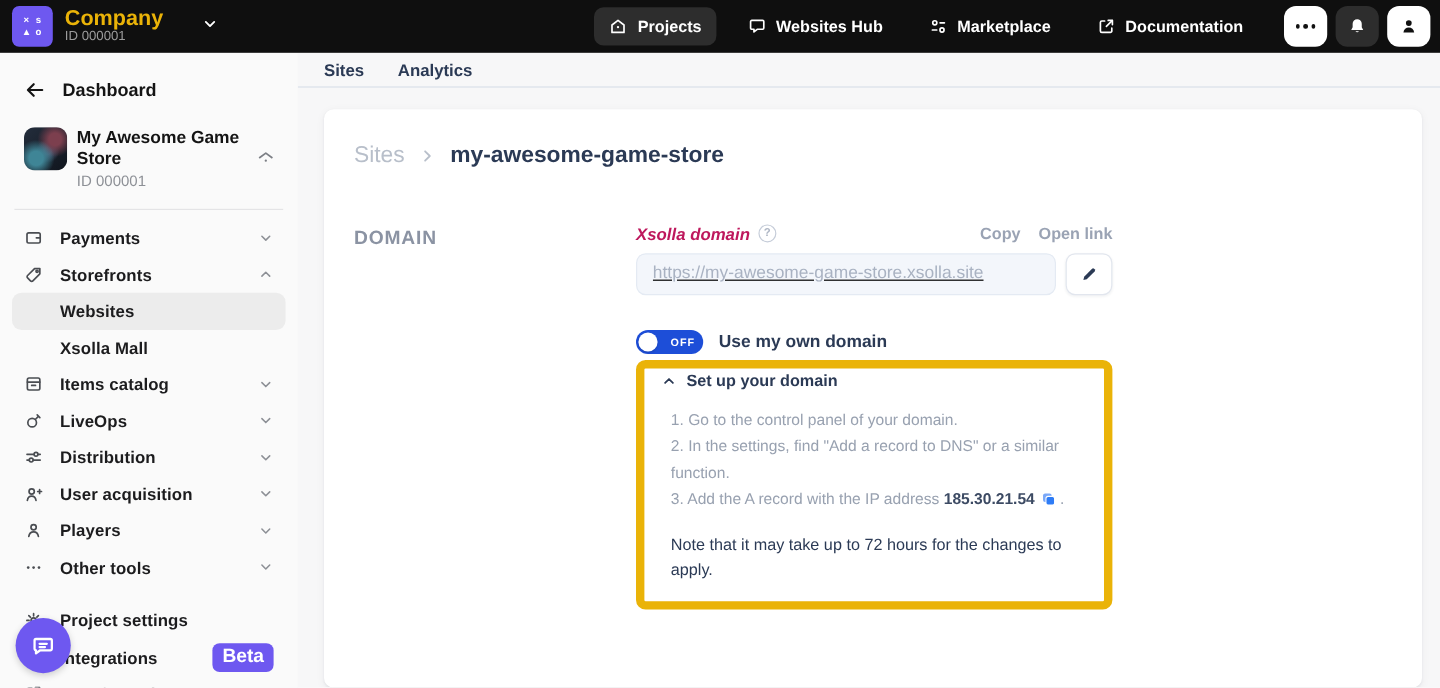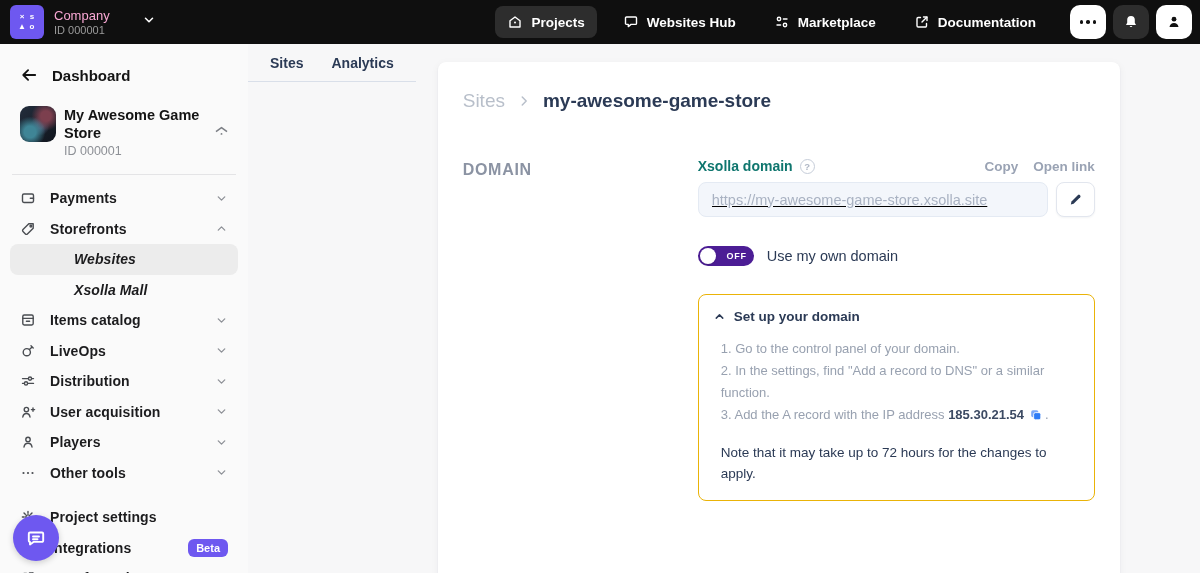--- a/index.html
+++ b/index.html
@@ -4,21 +4,21 @@
 <style>
   * { margin:0; padding:0; box-sizing:border-box; }
   html,body { width:1200px; height:573px; overflow:hidden; background:#f7f7f8;
     font-family:"Liberation Sans", sans-serif; -webkit-font-smoothing:antialiased; }
 
   
   .topbar { height:44px; background:#0f0f0f; display:flex; align-items:center; padding:0 8px 0 10px; position:relative; z-index:30; }
   .brand { display:flex; align-items:center; gap:10px; cursor:pointer; }
   .brand-logo { width:34px; height:34px; border-radius:6px; background:#6e58f0; display:grid; grid-template-columns:1fr 1fr; place-items:center; padding:7px; }
   .brand-logo span { color:#fff; font-size:8px; font-weight:bold; line-height:8px; }
-  .brand-txt .nm { color:#f9a8d4; font-size:13px; font-weight:normal; line-height:17px; }
+  .brand-txt .nm { color:#eab308; font-size:18px; font-weight:bold; line-height:17px; }
   .brand-txt .id { color:#9b9b9b; font-size:11px; line-height:13px; }
   .brand-chev { margin-left:22px; color:#fff; }
   .topnav { display:flex; align-items:center; gap:14px; margin-left:auto; margin-right:22px; }
   .topnav-item { display:flex; align-items:center; gap:8px; color:#fff; font-size:13.5px; font-weight:bold; padding:8px 12px; border-radius:8px; cursor:pointer; white-space:nowrap; }
   .topnav-item.active { background:#2d2d2d; }
   .topactions { display:flex; gap:7px; }
   .sq-btn { width:36px; height:34px; border-radius:10px; border:none; display:flex; align-items:center; justify-content:center; cursor:pointer; }
   .sq-btn.light { background:#fff; }
   .sq-btn.dark { background:#2d2d2d; }
   .dots span { width:3.5px; height:3.5px; background:#111; border-radius:50%; display:inline-block; margin:0 1.5px; }
@@ -37,61 +37,61 @@
                  linear-gradient(135deg,#232d3c,#10151d); }
   .sb-pr-meta { flex:1; }
   .sb-pr-name { font-size:14.5px; font-weight:bold; color:#141414; line-height:18px; width:140px; }
   .sb-pr-id { font-size:12.5px; color:#8d9096; margin-top:2px; }
   .sb-home { position:absolute; right:18px; top:32px; color:#7c7f85; }
   .sb-div { height:1px; background:#e4e4e6; margin:10px 12px 8px 12px; }
   .sb-item { height:30.5px; display:flex; align-items:center; margin:0 10px; padding:0 10px; border-radius:8px; cursor:pointer; }
   .sb-item.selected { background:#ececec; }
   .sb-ic { width:16px; height:16px; margin-right:14px; color:#4a4d52; display:flex; align-items:center; justify-content:center; flex-shrink:0; }
   .sb-label { font-size:14px; font-weight:bold; color:#1c1c1e; letter-spacing:.1px; }
-  .sb-item.child { padding-left:64px;font-style:italic; }
+  .sb-item.child { padding-left:40px; }
   .sb-chev { margin-left:auto; color:#8d9096; display:flex; }
   .sb-gap { height:14px; }
-  .beta { margin-left:auto; background:#6e58f0; color:#fff; font-size:11px; font-weight:bold; border-radius:6px; padding:3px 8px; }
+  .beta { margin-left:auto; background:#6e58f0; color:#fff; font-size:16px; font-weight:bold; border-radius:6px; padding:3px 8px; }
   .fab { position:absolute; left:13px; top:471px; width:46px; height:46px; border-radius:50%; background:#6e58f0; border:none; display:flex; align-items:center; justify-content:center; cursor:pointer; box-shadow:0 2px 6px rgba(0,0,0,.18); z-index:20; }
 
   
-  .main { flex:1; background:#f7f7f8; display:flex; flex-direction:row; overflow:hidden; }
+  .main { flex:1; background:#f7f7f8; display:flex; flex-direction:column; overflow:hidden; }
   .main-tabs { height:38px; display:flex; align-items:center; gap:28px; padding:0 22px; border-bottom:1px solid #d9dfe9; }
   .main-tab { font-size:14px; font-weight:bold; color:#2b3a55; cursor:pointer; }
   .card { margin:18px 15px 0 22px; background:#fff; border-radius:8px; box-shadow:0 1px 2px rgba(27,36,50,.07), 0 2px 8px rgba(27,36,50,.05); padding:28px 25px 40px 25px; height:620px; }
   .crumbs { display:flex; align-items:center; gap:12px; }
   .crumb-parent { font-size:19px; color:#b8bfca; cursor:pointer; }
   .crumb-sep { color:#b8bfca; display:flex; }
   .crumb-cur { font-size:19px; font-weight:bold; color:#2b3a55; }
 
   .tabs { display:flex; gap:26px; margin-top:30px; border-bottom:1px solid #e8ebf0; }
   .tab { font-size:14px; font-weight:bold; color:#2b3a55; padding-bottom:13px; cursor:pointer; position:relative; }
   .tab.active { color:#2e7cf6; }
   .tab.active::after { content:""; position:absolute; left:0; right:0; bottom:-1px; height:3px; background:#2e7cf6; border-radius:3px 3px 0 0; }
 
   .section { display:flex; margin-top:46px; }
   .section-label { width:235px; font-size:16px; font-weight:bold; letter-spacing:.7px; color:#8b93a3; padding-top:3px; }
   .section-content { width:397px; }
   .field-head { display:flex; align-items:center; }
-  .field-label { font-size:14px; font-weight:bold; color:#0f766e; }
+  .field-label { font-size:14px; font-weight:bold; color:#be185d;font-style:italic; }
   .help { width:15px; height:15px; border-radius:50%; border:1.4px solid #c6cdd9; color:#aeb6c4; font-size:9.5px; font-weight:bold; display:flex; align-items:center; justify-content:center; margin-left:7px; cursor:pointer; }
   .field-links { margin-left:auto; display:flex; gap:15px; }
   .field-link { font-size:13.5px; color:#9aa3b4; font-weight:bold; cursor:pointer; }
   .input-row { display:flex; gap:8px; margin-top:8px;text-decoration:underline; }
   .dom-input { flex:1; height:35px; background:#f3f6fb; border:1px solid #e4eaf3; border-radius:8px; padding:0 13px; font-size:14.5px; color:#2b3a55; font-family:"Liberation Sans", sans-serif; outline:none; }
   .dom-input::placeholder { color:#a9b2c2; }
   .edit-btn { width:39px; height:35px; background:#fff; border:1px solid #e2e6ee; border-radius:8px; display:flex; align-items:center; justify-content:center; cursor:pointer; box-shadow:0 1px 2px rgba(27,36,50,.05); }
 
   .toggle-row { display:flex; align-items:center; gap:13px; margin-top:29px; }
-  .toggle { width:56px; height:20px; border-radius:10px; background:#4c1d95; position:relative; cursor:pointer; flex-shrink:0; }
+  .toggle { width:56px; height:20px; border-radius:10px; background:#1d4ed8; position:relative; cursor:pointer; flex-shrink:0; }
   .toggle-knob { position:absolute; left:2px; top:2px; width:16px; height:16px; border-radius:50%; background:#fff; box-shadow:0 1px 2px rgba(0,0,0,.15); }
   .toggle-state { position:absolute; left:22px; right:0; top:0; bottom:0; display:flex; align-items:center; justify-content:center; font-size:9px; font-weight:bold; color:#fff; letter-spacing:.8px; }
-  .toggle-label { font-size:14.5px; font-weight:normal; color:#2b3a55; }
-
-  .setup-card { margin-top:28px; border:1px solid #eab308; border-radius:8px; padding:12px 12px 16px 12px; }
+  .toggle-label { font-size:14.5px; font-weight:bold; color:#2b3a55; }
+
+  .setup-card { margin-top:5px; border:7px solid #eab308; border-radius:8px; padding:1px 12px 16px 12px; }
   .setup-head { display:flex; align-items:center; gap:8px; cursor:pointer; padding:2px 0 0 2px; }
   .setup-title { font-size:13.5px; font-weight:bold; color:#2b3a55; }
   .setup-body { margin:14px 0 0 10px; font-size:13px; line-height:22px; color:#98a1b0; }
   .setup-body .ip { font-weight:bold; color:#3c4a63; }
   .copy-ip { display:inline-flex; vertical-align:-3px; margin:0 2px 0 5px; cursor:pointer; }
   .setup-note { margin:16px 0 0 10px; font-size:13.5px; line-height:21px; color:#2b3a55; max-width:370px; }
 </style>
 </head>
 <body>
 

